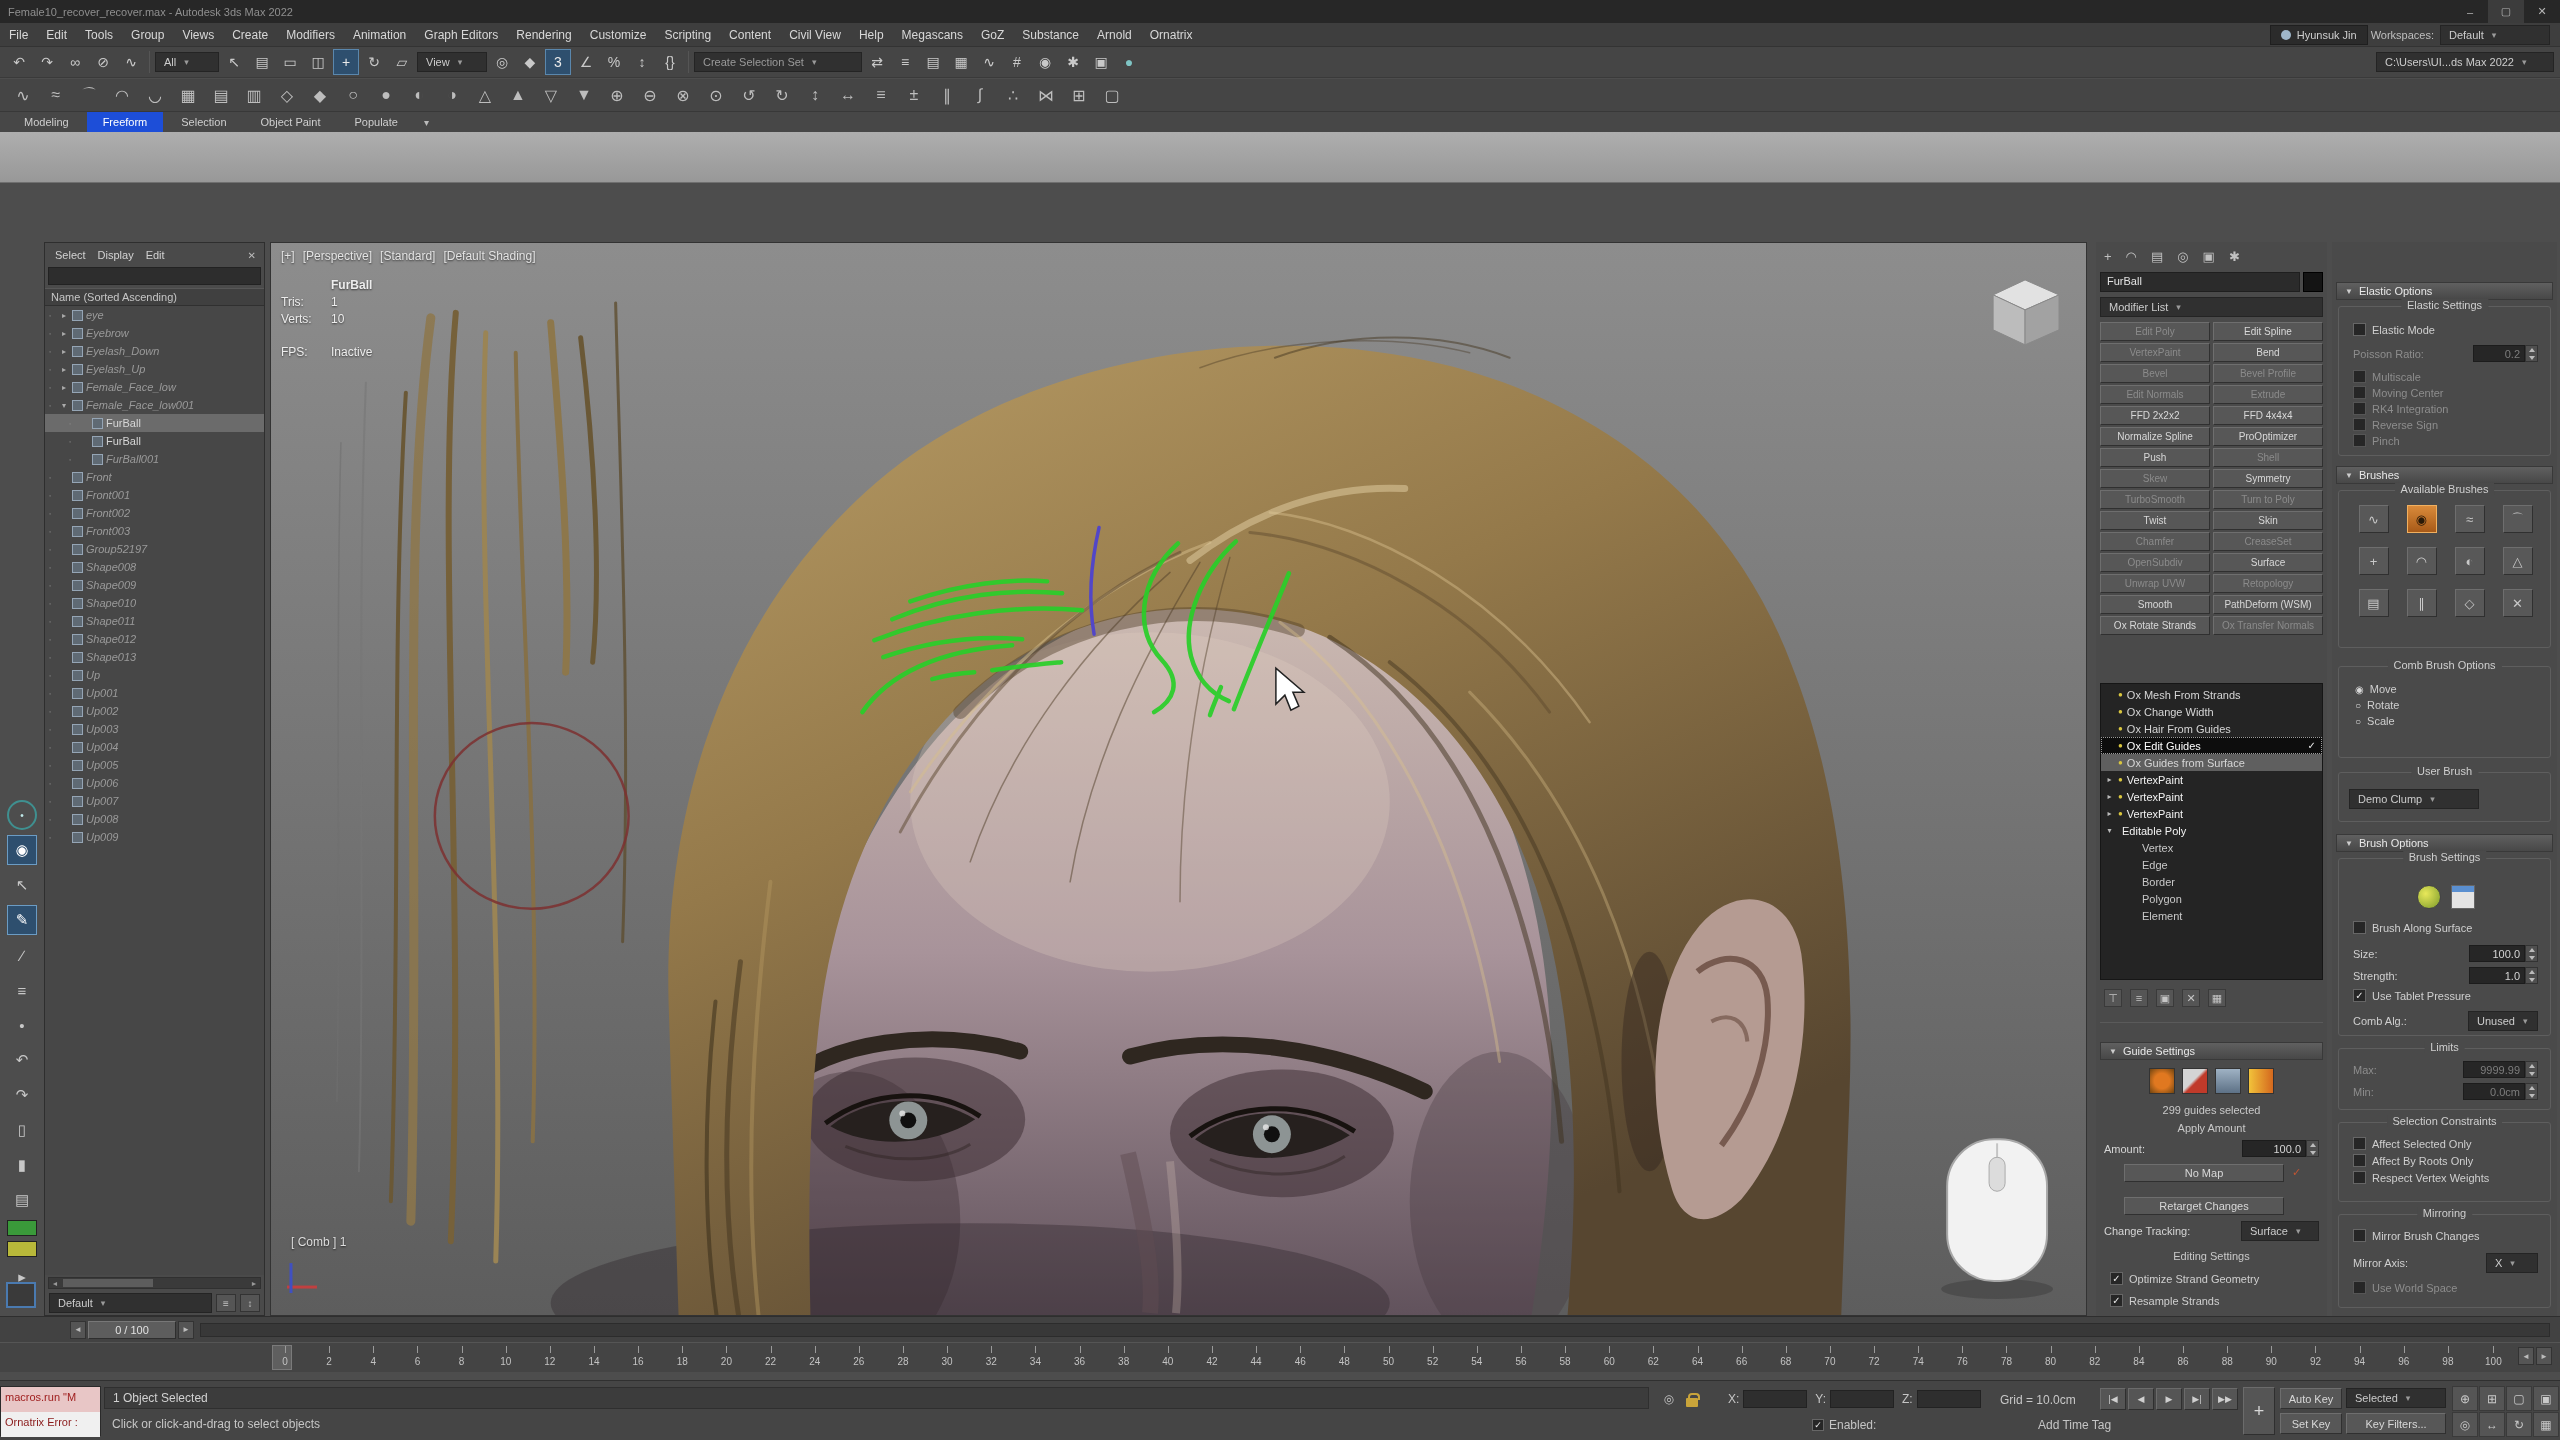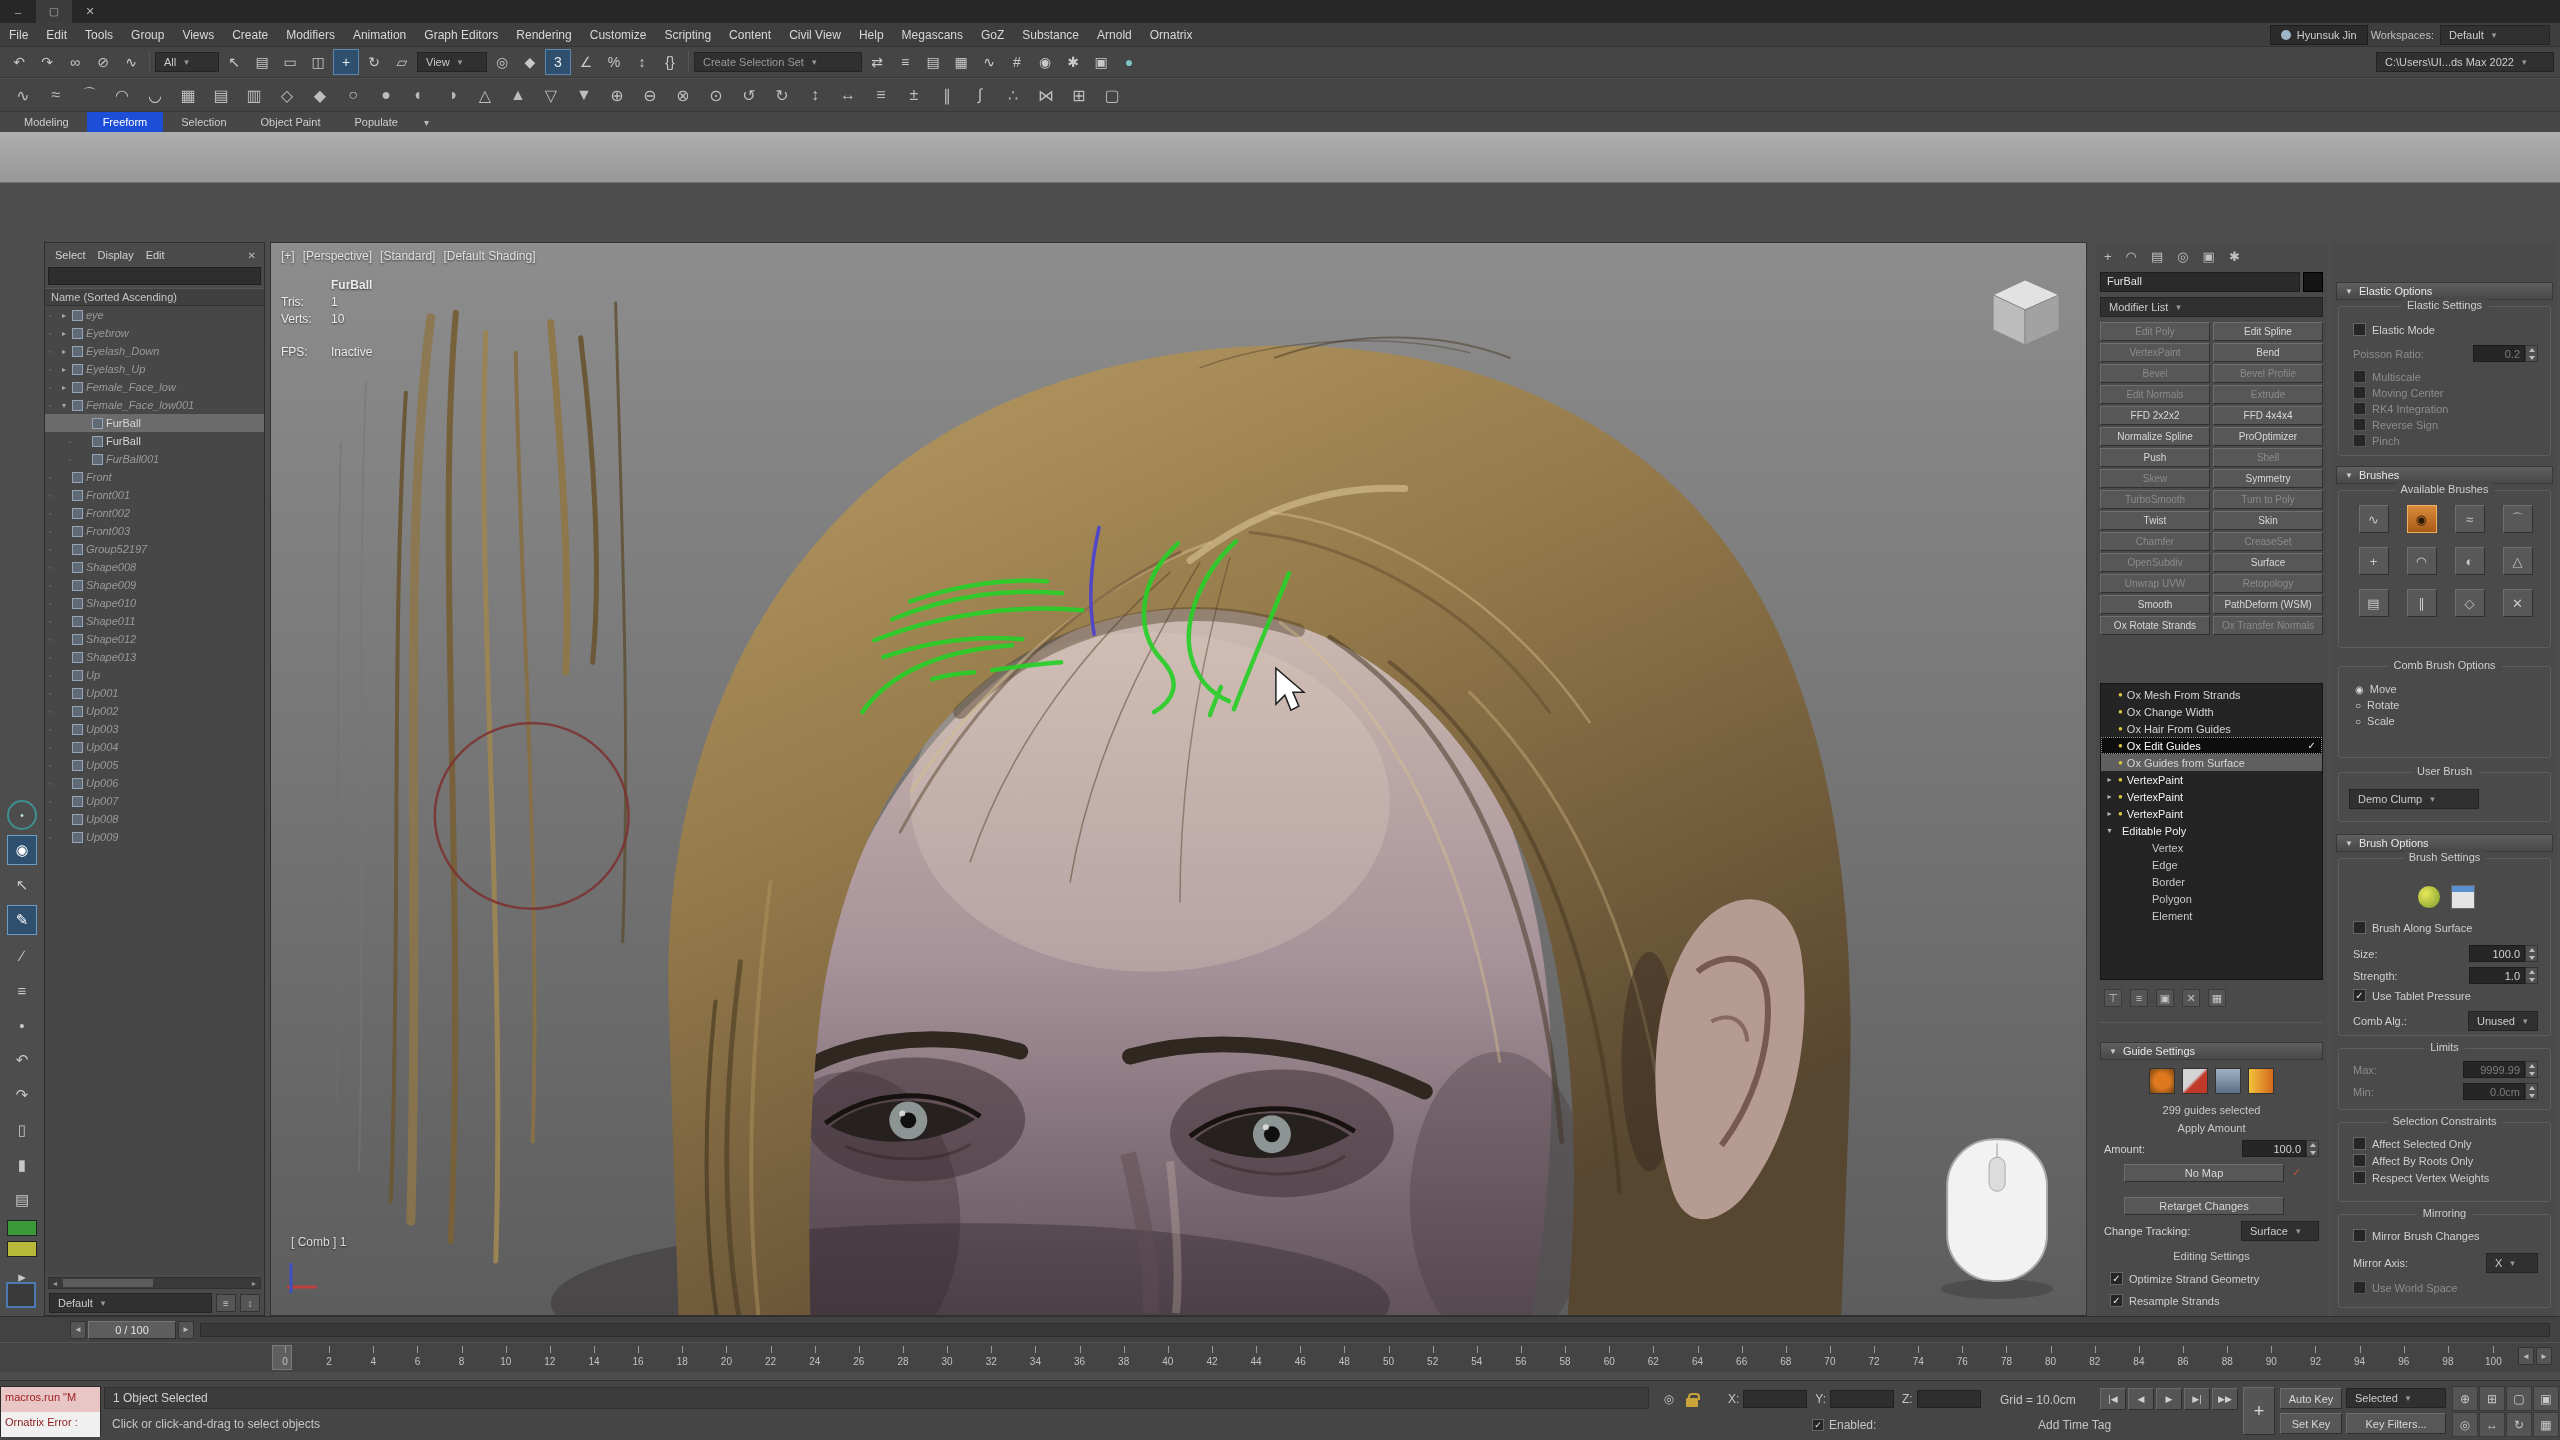--- a/index.html
+++ b/index.html
@@ -92,21 +92,21 @@
 #obj-color{width:20px;height:20px;background:#141414;border:1px solid #000;}
 #modifier-list{position:absolute;left:4px;top:55px;width:223px;text-align:center;}
 #mod-grid{position:absolute;left:4px;top:80px;width:223px;display:grid;grid-template-columns:1fr 1fr;gap:2px 3px;}
 .mod-btn{height:19px;background:#575757;border:1px solid;border-color:#6e6e6e #303030 #303030 #6e6e6e;font-size:10px;display:flex;align-items:center;justify-content:center;color:#d8d8d8;white-space:nowrap;overflow:hidden;}
 .mod-btn.dim{color:#8b8b8b;}
 #mod-stack{position:absolute;left:4px;top:441px;width:223px;height:297px;background:#242424;border:1px solid #161616;padding-top:2px;}
 .stk-row{height:17px;display:flex;align-items:center;gap:4px;padding-left:4px;color:#d6d6d6;}
 .stk-row.bold{color:#f2f2f2;}
 .stk-row.cur{background:#0d0d0d;outline:1px dotted #9a9a9a;outline-offset:-1px;color:#ffffff;}
 .stk-row.selbg{background:#5f5f5f;}
-.stk-row.sub{padding-left:34px;color:#c8c8c8;}
+.stk-row.sub{padding-left:24px;color:#c8c8c8;}
 .stk-bulb{color:#d9c63f;font-size:8px;}
 .stk-arrow{width:9px;font-size:8px;color:#bbbbbb;text-align:center;}
 .stk-check{margin-left:auto;margin-right:6px;color:#eaeaea;font-size:10px;}
 #stack-tools{position:absolute;left:4px;top:746px;width:223px;height:20px;display:flex;gap:8px;align-items:center;padding-left:4px;color:#c5c5c5;}
 .st-icon{width:18px;height:18px;display:flex;align-items:center;justify-content:center;font-size:11px;background:#555;border:1px solid #3a3a3a;}
 #mod-sep{position:absolute;left:4px;top:780px;width:223px;height:1px;background:#3a3a3a;border-bottom:1px solid #5a5a5a;}
 
 .roll-hdr{height:18px;background:linear-gradient(#606060,#484848);border:1px solid #393939;display:flex;align-items:center;gap:6px;padding-left:8px;color:#e8e8e8;font-size:11px;}
 .roll-hdr .rarr{font-size:8px;color:#cccccc;}
 #guide-hdr{position:absolute;left:4px;top:800px;width:223px;}
@@ -191,20 +191,21 @@
 #keyfilters{position:absolute;left:2346px;top:32px;width:100px;height:21px;font-size:11px;}
 #nav-grid{position:absolute;left:2452px;top:5px;display:grid;grid-template-columns:repeat(4,26px);grid-auto-rows:25px;gap:1px;}
 .nav-ic{background:#555;border:1px solid #3a3a3a;color:#c9c9c9;font-size:12px;display:flex;align-items:center;justify-content:center;}
 </style>
 </head>
 <body>
 
 <div id="app">
 
   <div id="titlebar">
+    <div class="title">Female10_recover_recover.max - Autodesk 3ds Max 2022</div>
     <div class="winbtn">–</div>
     <div class="winbtn max">▢</div>
     <div class="winbtn">✕</div>
   </div>
 
   <div id="menubar">
     <div style="display:flex;height:100%;">
 
     <div class="menu-item">File</div>
         <div class="menu-item">Edit</div>

